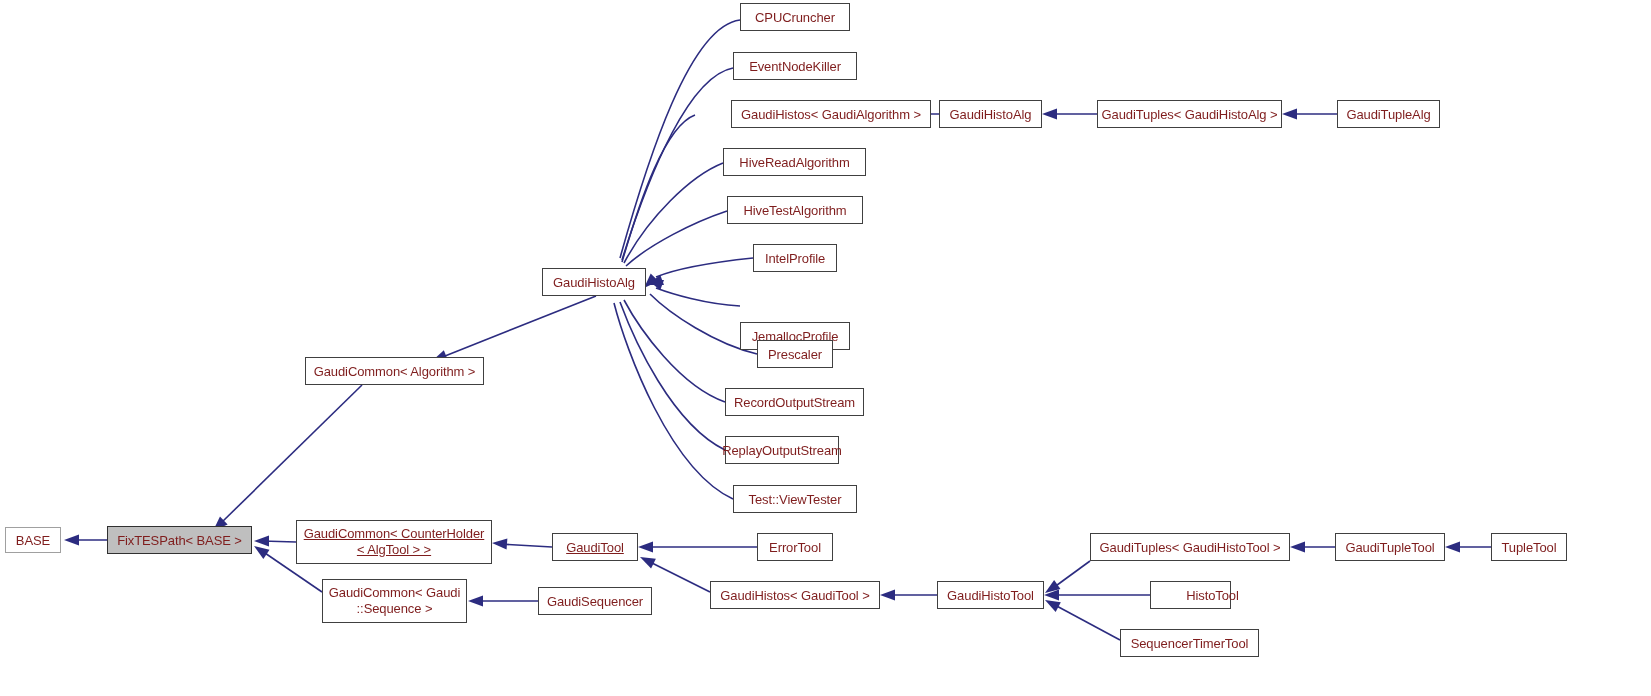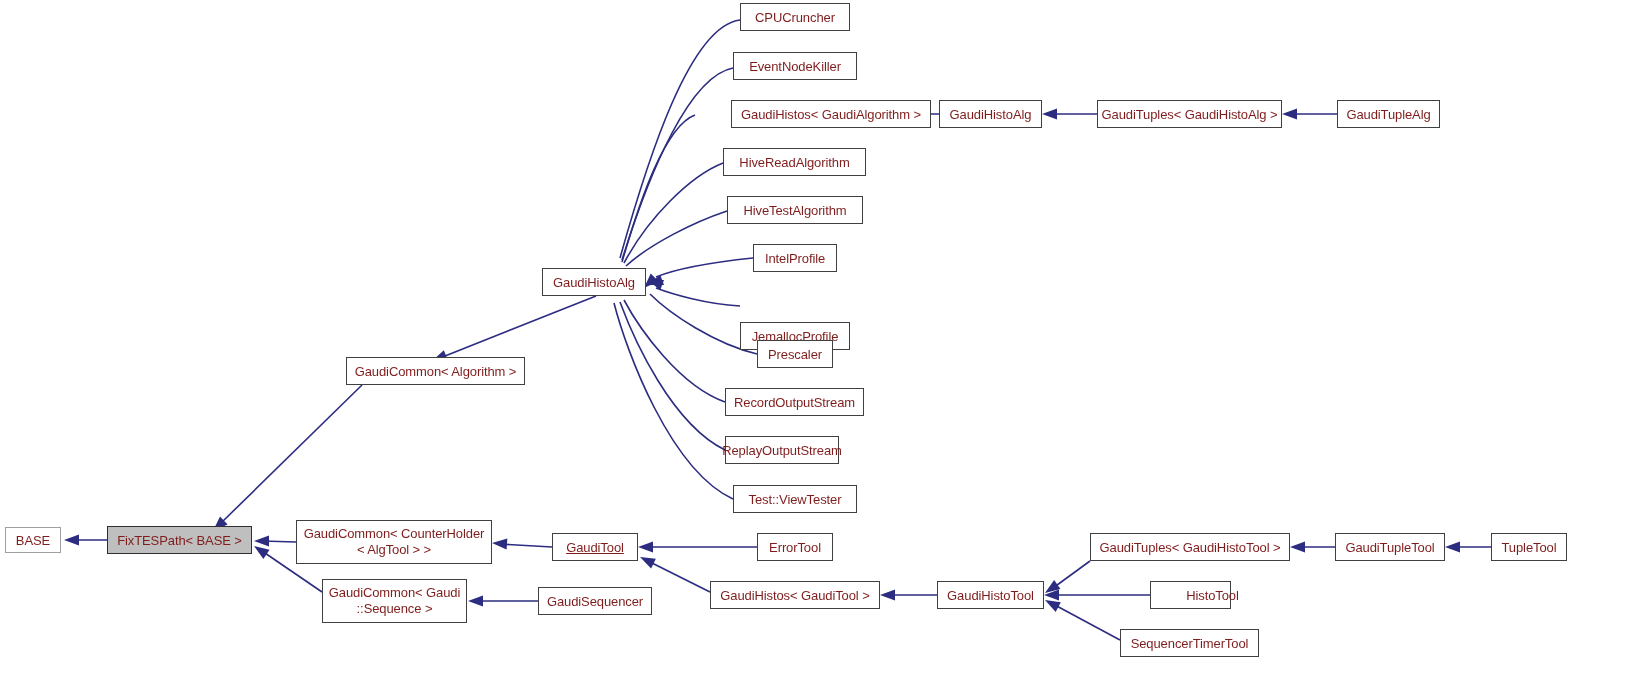--- a/index.html
+++ b/index.html
@@ -128,24 +128,24 @@
       <div class="node" style="left: 753px; top: 244px; width: 84px; height: 28px;">IntelProfile</div>
       <div class="node" style="left: 740px; top: 292px; width: 110px; height: 28px; margin-top: 30px;">JemallocProfile</div>
       <div class="node" style="left: 757px; top: 340px; width: 76px; height: 28px;">Prescaler</div>
       <div class="node" style="left: 725px; top: 388px; width: 139px; height: 28px;">RecordOutputStream</div>
       <div class="node" style="left: 725px; top: 436px; width: 114px; height: 28px;">ReplayOutputStream</div>
       <div class="node" style="left: 733px; top: 485px; width: 124px; height: 28px;">Test::ViewTester</div>
       <div class="node" style="left: 939px; top: 100px; width: 103px; height: 28px;">GaudiHistoAlg</div>
       <div class="node" style="left: 1097px; top: 100px; width: 185px; height: 28px;">GaudiTuples&lt; GaudiHistoAlg &gt;</div>
       <div class="node" style="left: 1337px; top: 100px; width: 103px; height: 28px;">GaudiTupleAlg</div>
       <div class="node" style="left: 542px; top: 268px; width: 104px; height: 28px;">GaudiHistoAlg</div>
-      <div class="node" style="left: 305px; top: 357px; width: 179px; height: 28px; margin-left: 41px;">GaudiCommon&lt; Algorithm &gt;</div>
+      <div class="node" style="left: 305px; top: 357px; width: 179px; height: 28px;">GaudiCommon&lt; Algorithm &gt;</div>
       <div class="node base-ref" style="left: 5px; top: 527px; width: 56px; height: 26px;">BASE</div>
       <div class="node current" style="left: 107px; top: 526px; width: 145px; height: 28px;">FixTESPath&lt; BASE &gt;</div>
-      <div class="node two-line" style="left: 296px; top: 520px; width: 196px; height: 44px;">GaudiCommon&lt; CounterHolder
+      <div class="node two-line" style="left: 296px; top: 520px; width: 196px; height: 44px; text-decoration: underline;">GaudiCommon&lt; CounterHolder
 &lt; AlgTool &gt; &gt;</div>
       <div class="node two-line" style="left: 322px; top: 579px; width: 145px; height: 44px;">GaudiCommon&lt; Gaudi
 ::Sequence &gt;</div>
       <div class="node" style="left: 552px; top: 533px; width: 86px; height: 28px; text-decoration: underline;">GaudiTool</div>
       <div class="node" style="left: 538px; top: 587px; width: 114px; height: 28px;">GaudiSequencer</div>
       <div class="node" style="left: 757px; top: 533px; width: 76px; height: 28px;">ErrorTool</div>
       <div class="node" style="left: 710px; top: 581px; width: 170px; height: 28px;">GaudiHistos&lt; GaudiTool &gt;</div>
       <div class="node" style="left: 937px; top: 581px; width: 107px; height: 28px;">GaudiHistoTool</div>
       <div class="node" style="left: 1090px; top: 533px; width: 200px; height: 28px;">GaudiTuples&lt; GaudiHistoTool &gt;</div>
       <div class="node" style="left: 1150px; top: 581px; width: 81px; height: 28px; padding-left: 44px;">HistoTool</div>

